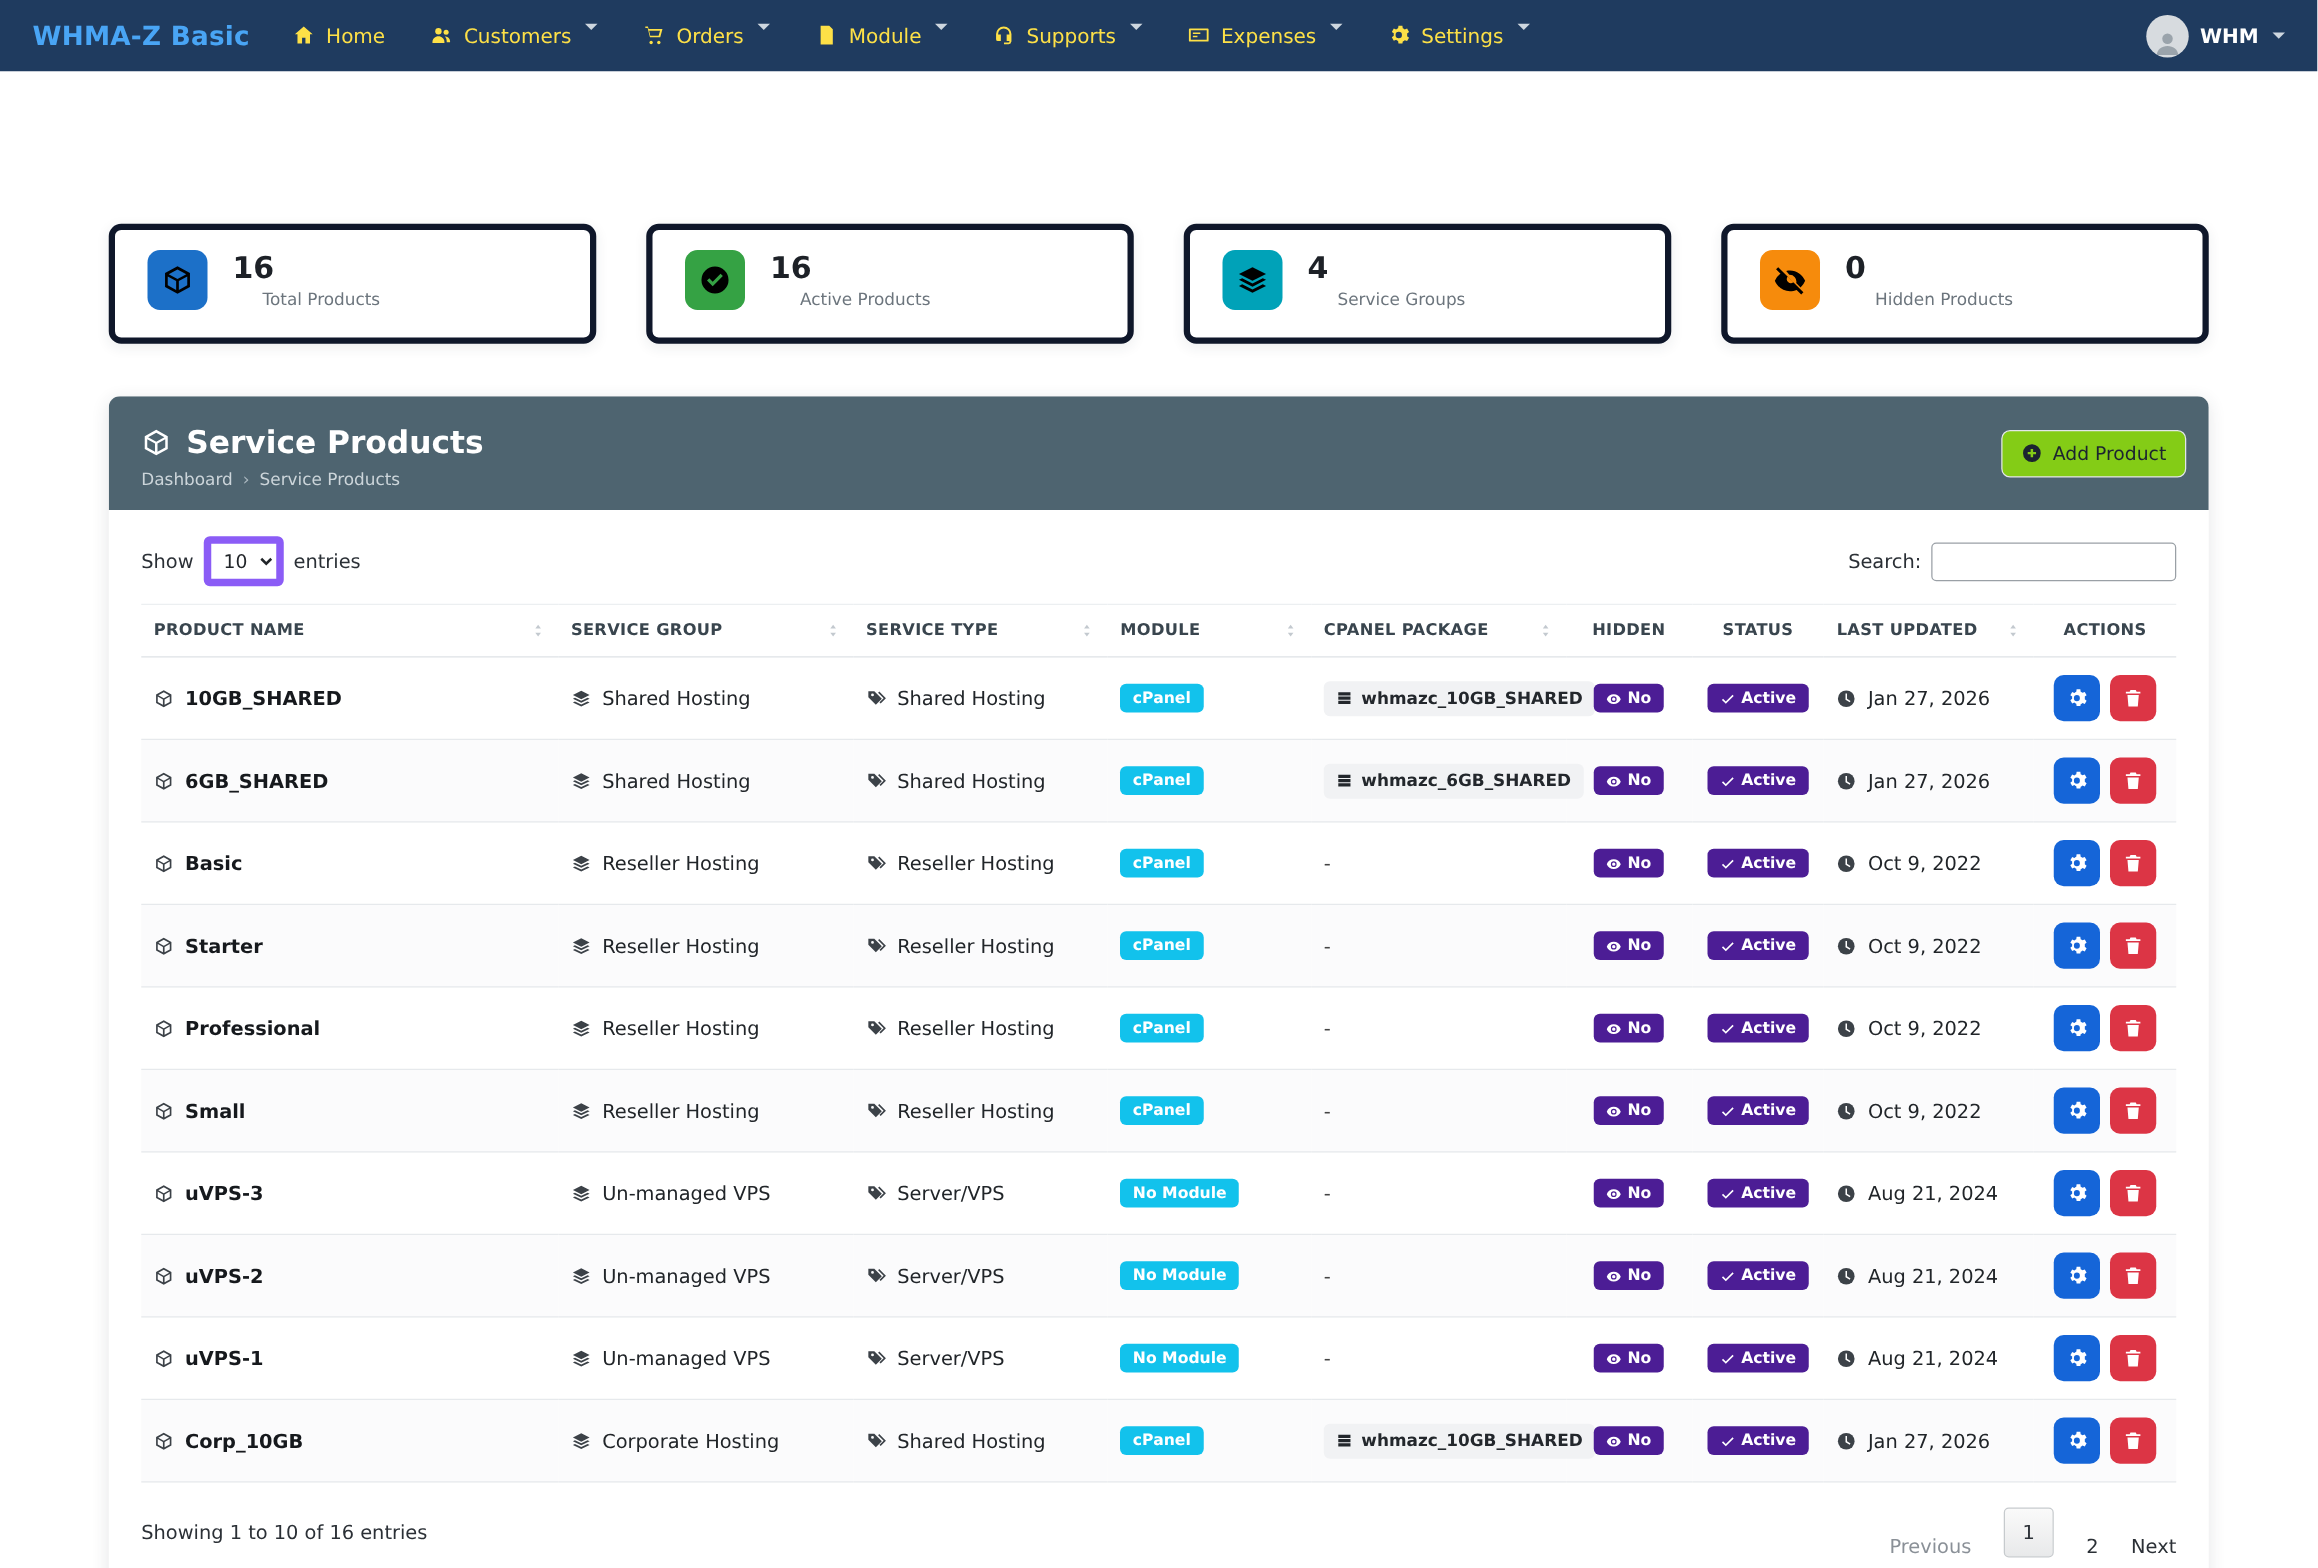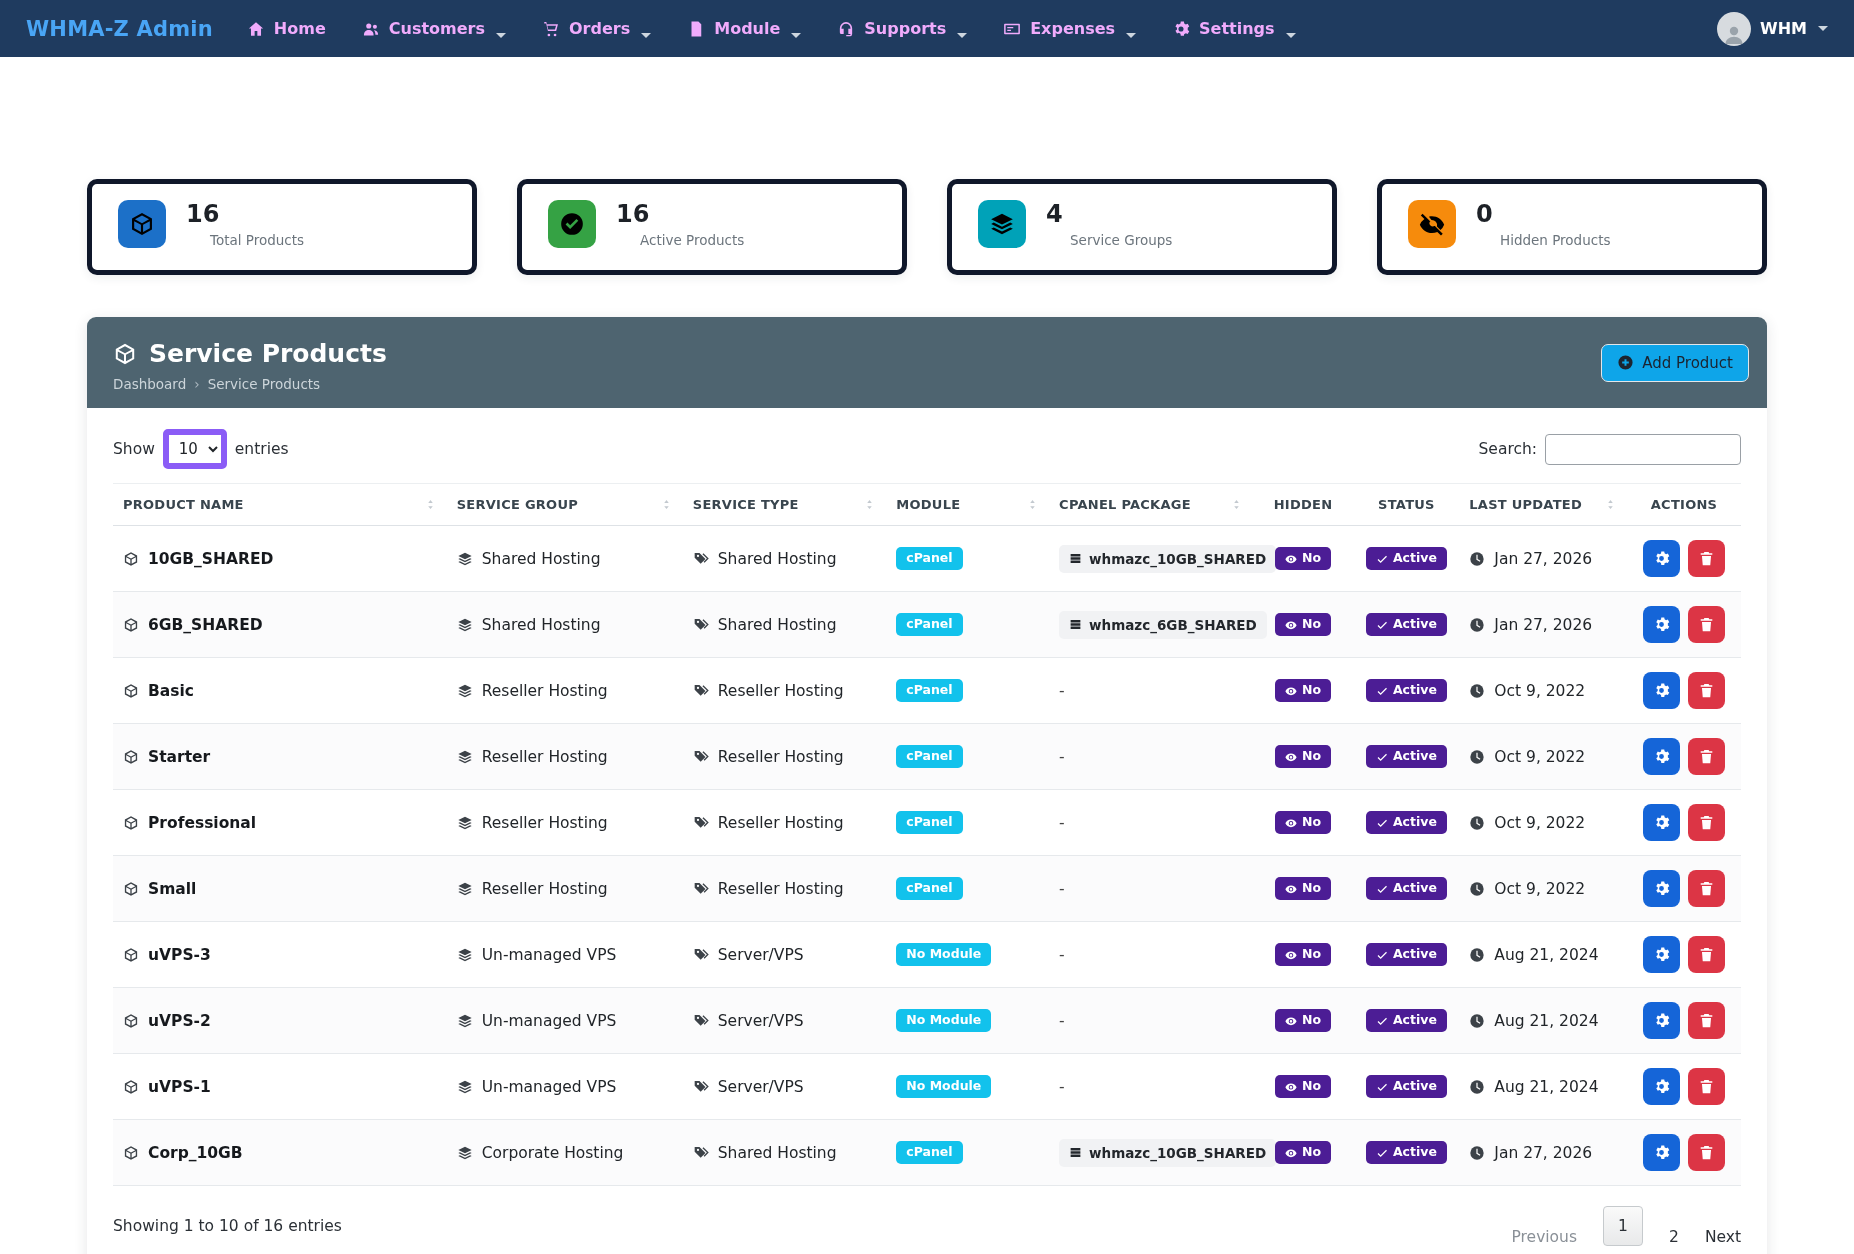--- a/index.html
+++ b/index.html
@@ -13,21 +13,21 @@
   .icon { display:inline-flex; vertical-align:middle; }
   .icon svg { display:block; fill:currentColor; }
 
   
   .navbar {
     background:#1f3b5f; height:57px; display:flex; align-items:center;
     padding:0 26px; gap:34px; flex-shrink:0;
   }
   .brand { color:#49a5f5; font-size:21px; font-weight:bold; letter-spacing:.2px; cursor:pointer; }
   .nav-items { display:flex; align-items:center; gap:36px; flex:1; }
-  .nav-item { color:#f0abfc; font-size:16px; display:flex; align-items:flex-end; gap:9px; cursor:pointer;font-weight:bold; }
+  .nav-item { color:#fde047; font-size:16px; display:flex; align-items:flex-start; gap:9px; cursor:pointer; }
   .nav-item .icon svg { width:18px; height:18px; }
   .caret { width:0; height:0; border-left:5px solid transparent; border-right:5px solid transparent;
     border-top:5px solid #cdd6df; margin-left:2px; display:inline-block; }
   .nav-user { display:flex; align-items:center; gap:9px; color:#fff; font-weight:bold; font-size:16px; cursor:pointer; }
   .avatar { width:34px; height:34px; border-radius:50%; background:#d7dbdf; display:flex; align-items:flex-end; justify-content:center; overflow:hidden; }
   .avatar svg { width:24px; height:24px; fill:#9aa3ab; }
 
   .container { width:1680px; margin:0 auto; }
 
   
@@ -45,21 +45,21 @@
   
   .panel { margin-top:42px; background:#fff; border-radius:9px; box-shadow:0 3px 14px rgba(40,50,60,.12); overflow:hidden; margin-bottom:40px; }
   .panel-header { background:#4e6470; color:#fff; padding:22px 26px 16px; position:relative; }
   .panel-title { font-size:25px; font-weight:bold; display:flex; align-items:center; gap:12px; }
   .panel-title .icon svg { width:24px; height:24px; }
   .breadcrumb { margin-top:8px; font-size:13.5px; color:#ccd5da; display:flex; gap:8px; }
   .breadcrumb .crumb { cursor:pointer; }
   .breadcrumb .sep { color:#aab7bf; }
   .add-product-btn {
     position:absolute; right:18px; top:50%; transform:translateY(-50%);
-    background:#0ea5e9; color:#1c2430; border:1px solid #e3e6e9; border-radius:7px;
+    background:#84cc16; color:#1c2430; border:1px solid #e3e6e9; border-radius:7px;
     font-size:15px; font-weight:500; padding:9px 15px; display:flex; align-items:center; gap:8px; cursor:pointer;
     font-family:inherit;
   }
   .add-product-btn .icon svg { width:17px; height:17px; }
 
   
   .controls { display:flex; align-items:center; justify-content:space-between; padding:21px 26px 14px; }
   .length-ctl { display:flex; align-items:center; gap:8px; font-size:15.5px; color:#2b3036; }
   .length-ctl select { font-family:inherit; font-size:15px; padding:4px 6px; border:6px solid #8b5cf6; border-radius:5px; background:#fff; color:#212529; }
   .search-ctl { display:flex; align-items:center; gap:8px; font-size:15.5px; color:#2b3036; }
@@ -113,21 +113,21 @@
   .page-current {
     border:1px solid #c6cacd; background:linear-gradient(#fafafa,#e8e9ea);
     border-radius:4px; width:40px; height:40px; display:flex; align-items:center; justify-content:center;
   }
   .page-next { color:#2b3036; cursor:pointer; }
 </style>
 </head>
 <body>
 
 <div class="navbar">
-  <div class="brand">WHMA-Z Admin</div>
+  <div class="brand">WHMA-Z Basic</div>
   <div class="nav-items" id="nav-items">
       <div class="nav-item">
         <span class="icon">
           <svg viewBox="0 0 24 24">
             <path d="M12 3l9.5 8.3h-2.8V21h-4.9v-6.2h-3.6V21H5.3v-9.7H2.5z"></path>
           </svg>
         </span>
         <span>Home</span>
       </div>
       <div class="nav-item">

